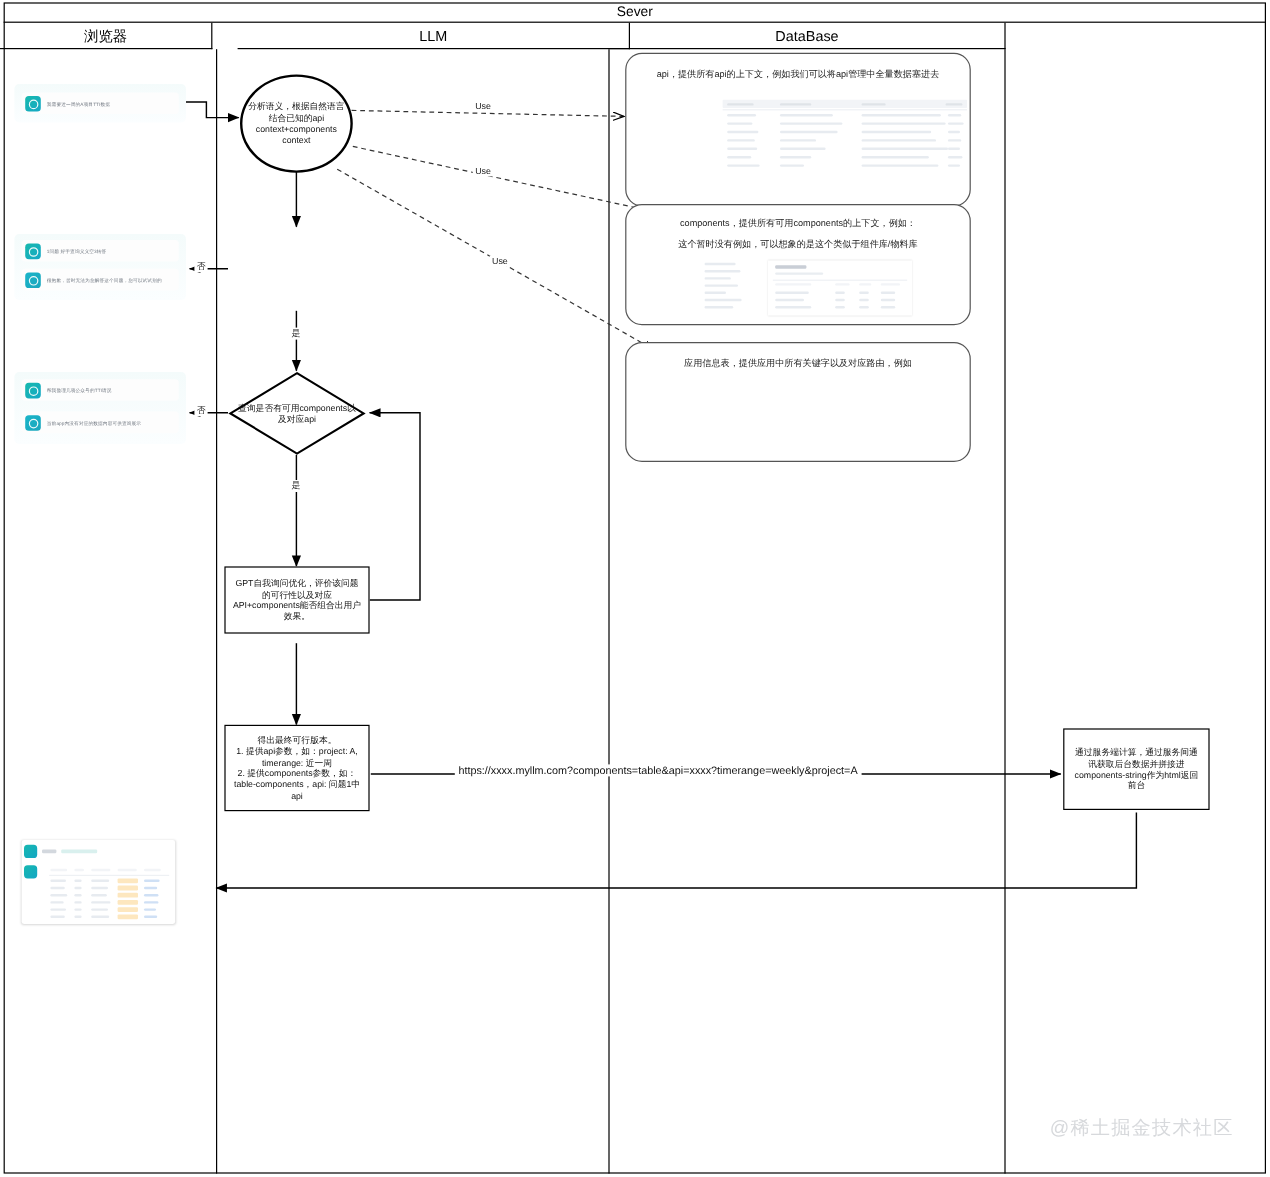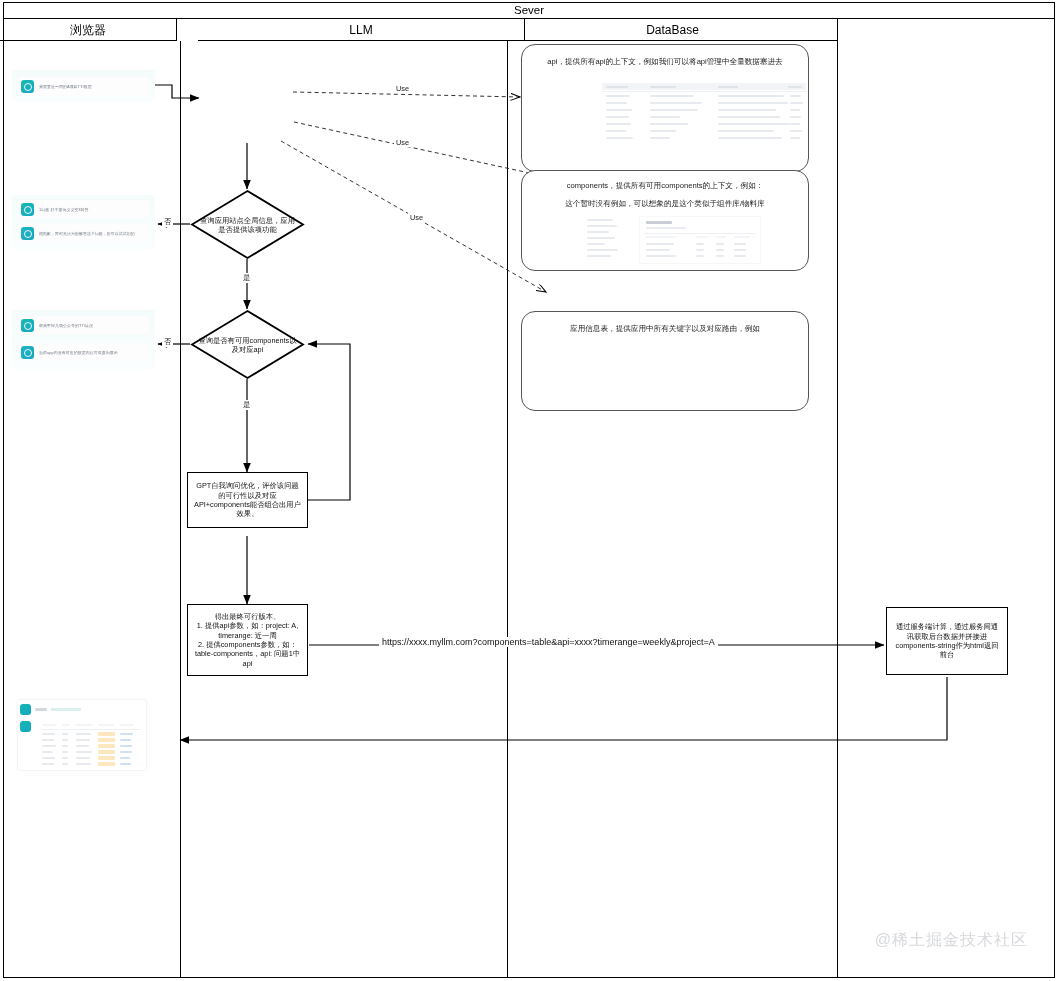--- a/index.html
+++ b/index.html
@@ -289,28 +289,27 @@
 
     <path d="M947,677 L947,740 L180,740" fill="none" stroke="#000" stroke-width="1.2" marker-end="url(#arrow)"></path>
 
     <path d="M293,92 L520,97" fill="none" stroke="#333" stroke-width="1" stroke-dasharray="4,3.2" marker-end="url(#arrowOpen)"></path>
 
     <path d="M294,122 L548,177" fill="none" stroke="#333" stroke-width="1" stroke-dasharray="4,3.2" marker-end="url(#arrowOpen)"></path>
 
     <path d="M281,141 L546,292" fill="none" stroke="#333" stroke-width="1" stroke-dasharray="4,3.2" marker-end="url(#arrowOpen)"></path>
   </svg>
 
-
-  <div class="diamond-wrap" style="left:190px; top:189px; width:115px; height:71px;">
-    <svg width="115" height="71">
-        <polygon points="57.5,2 113,35.5 57.5,69 2,35.5" fill="#fff" stroke="#000" stroke-width="1.8"></polygon>
-      </svg>
-    <div class="diamond-label">查询应用站点全局信息，应用
-是否提供该项功能</div>
-  </div>
+  <div class="shape circle-node" style="left:200px; top:62px; width:94px; height:82px;">
+    <div class="node-text">分析语义，根据自然语言
+结合已知的api
+context+components
+context</div>
+  </div>
+
 
   <div class="diamond-wrap" style="left:190px; top:309px; width:115px; height:71px;">
     <svg width="115" height="71">
         <polygon points="57.5,2 113,35.5 57.5,69 2,35.5" fill="#fff" stroke="#000" stroke-width="1.8"></polygon>
       </svg>
     <div class="diamond-label">查询是否有可用components以
 及对应api</div>
   </div>
 
   <div class="shape rect-node" style="left:187px; top:472px; width:121px; height:56px;">
@@ -404,21 +403,21 @@
         <div class="mini-row" style="left:56px; top:32px; width:8px;"></div>
         <div class="mini-row" style="left:76px; top:32px; width:8px;"></div>
         <div class="mini-row" style="left:94px; top:32px; width:12px;"></div>
       <div class="mini-row" style="left:6px; top:38px; width:30px;"></div>
         <div class="mini-row" style="left:56px; top:38px; width:8px;"></div>
         <div class="mini-row" style="left:76px; top:38px; width:8px;"></div>
         <div class="mini-row" style="left:94px; top:38px; width:12px;"></div>
     </div>
   </div>
 
-  <div class="shape rounded-card" style="left:521px; top:311px; width:288px; height:100px;">
+  <div class="shape rounded-card" style="left:521px; top:285px; width:288px; height:100px;">
     <div class="card-caption" style="top:10px;">应用信息表，提供应用中所有关键字以及对应路由，例如</div>
   </div>
 
   <div class="edge-label" style="left:394px; top:84px;">Use</div>
   <div class="edge-label" style="left:394px; top:138px;">Use</div>
   <div class="edge-label" style="left:408px; top:213px;">Use</div>
 
   <div class="edge-label" style="left:162px; top:217px;">否</div>
   <div class="edge-label" style="left:241px; top:273px;">是</div>
   <div class="edge-label" style="left:162px; top:337px;">否</div>

